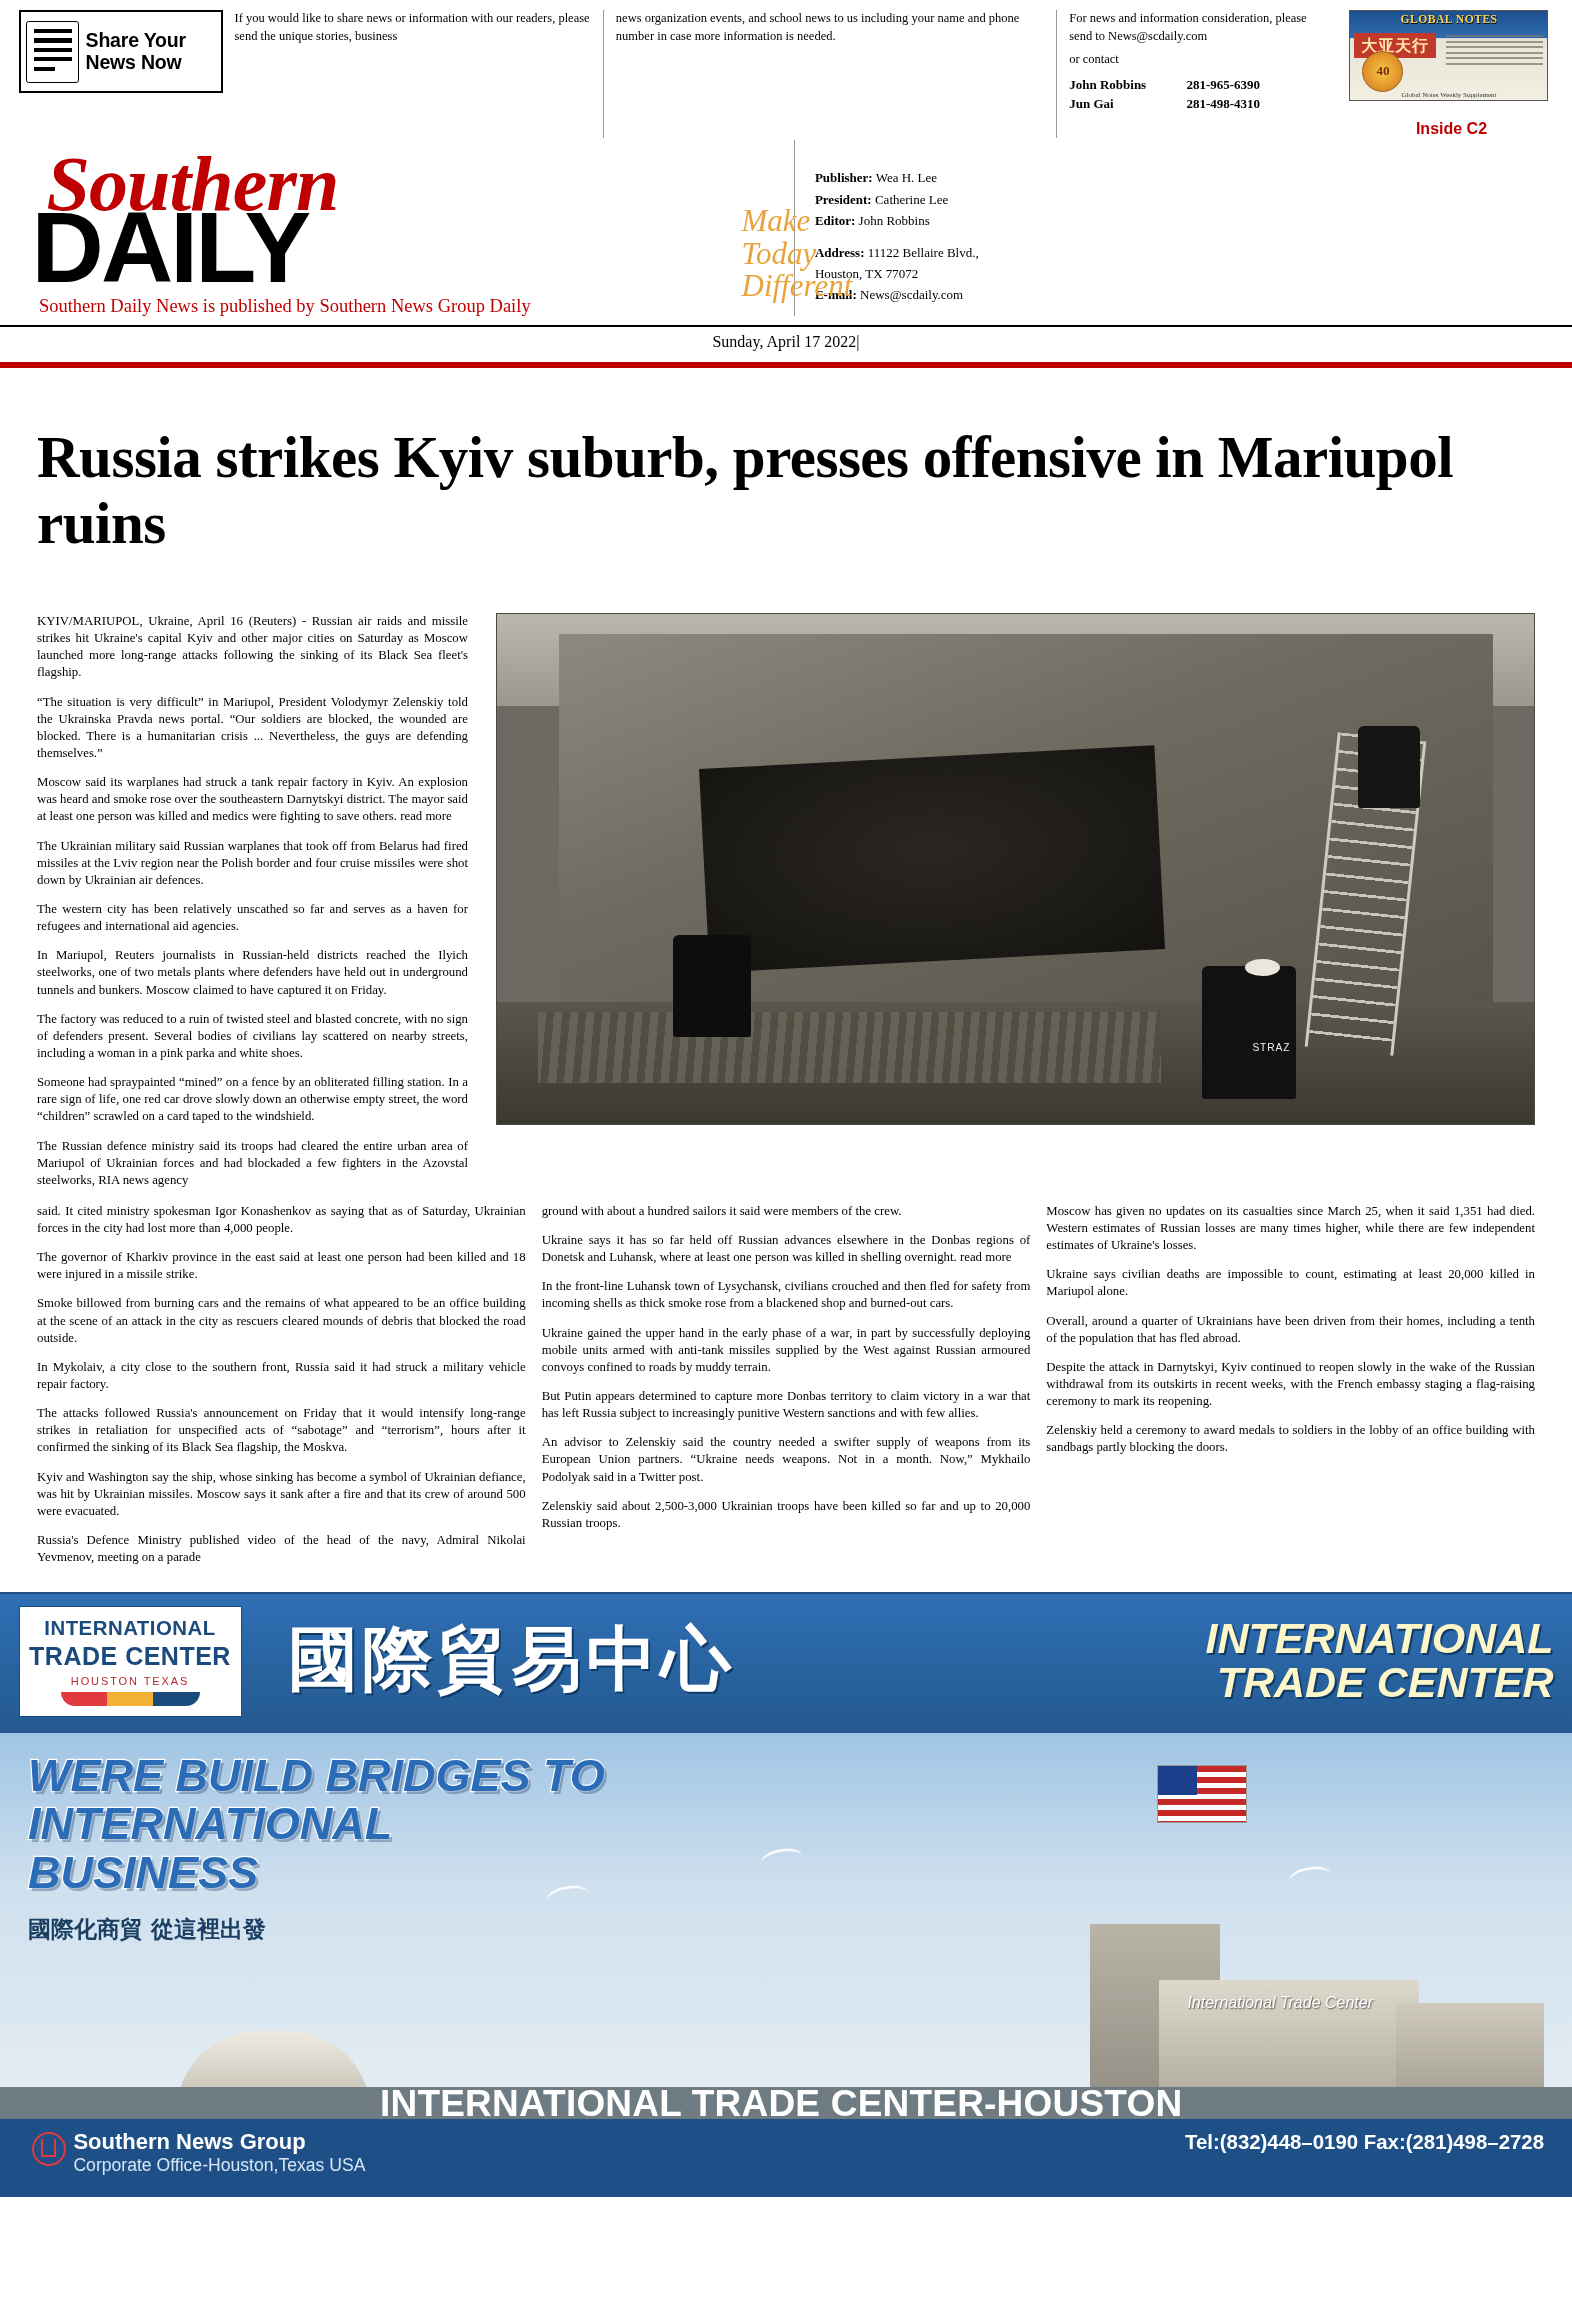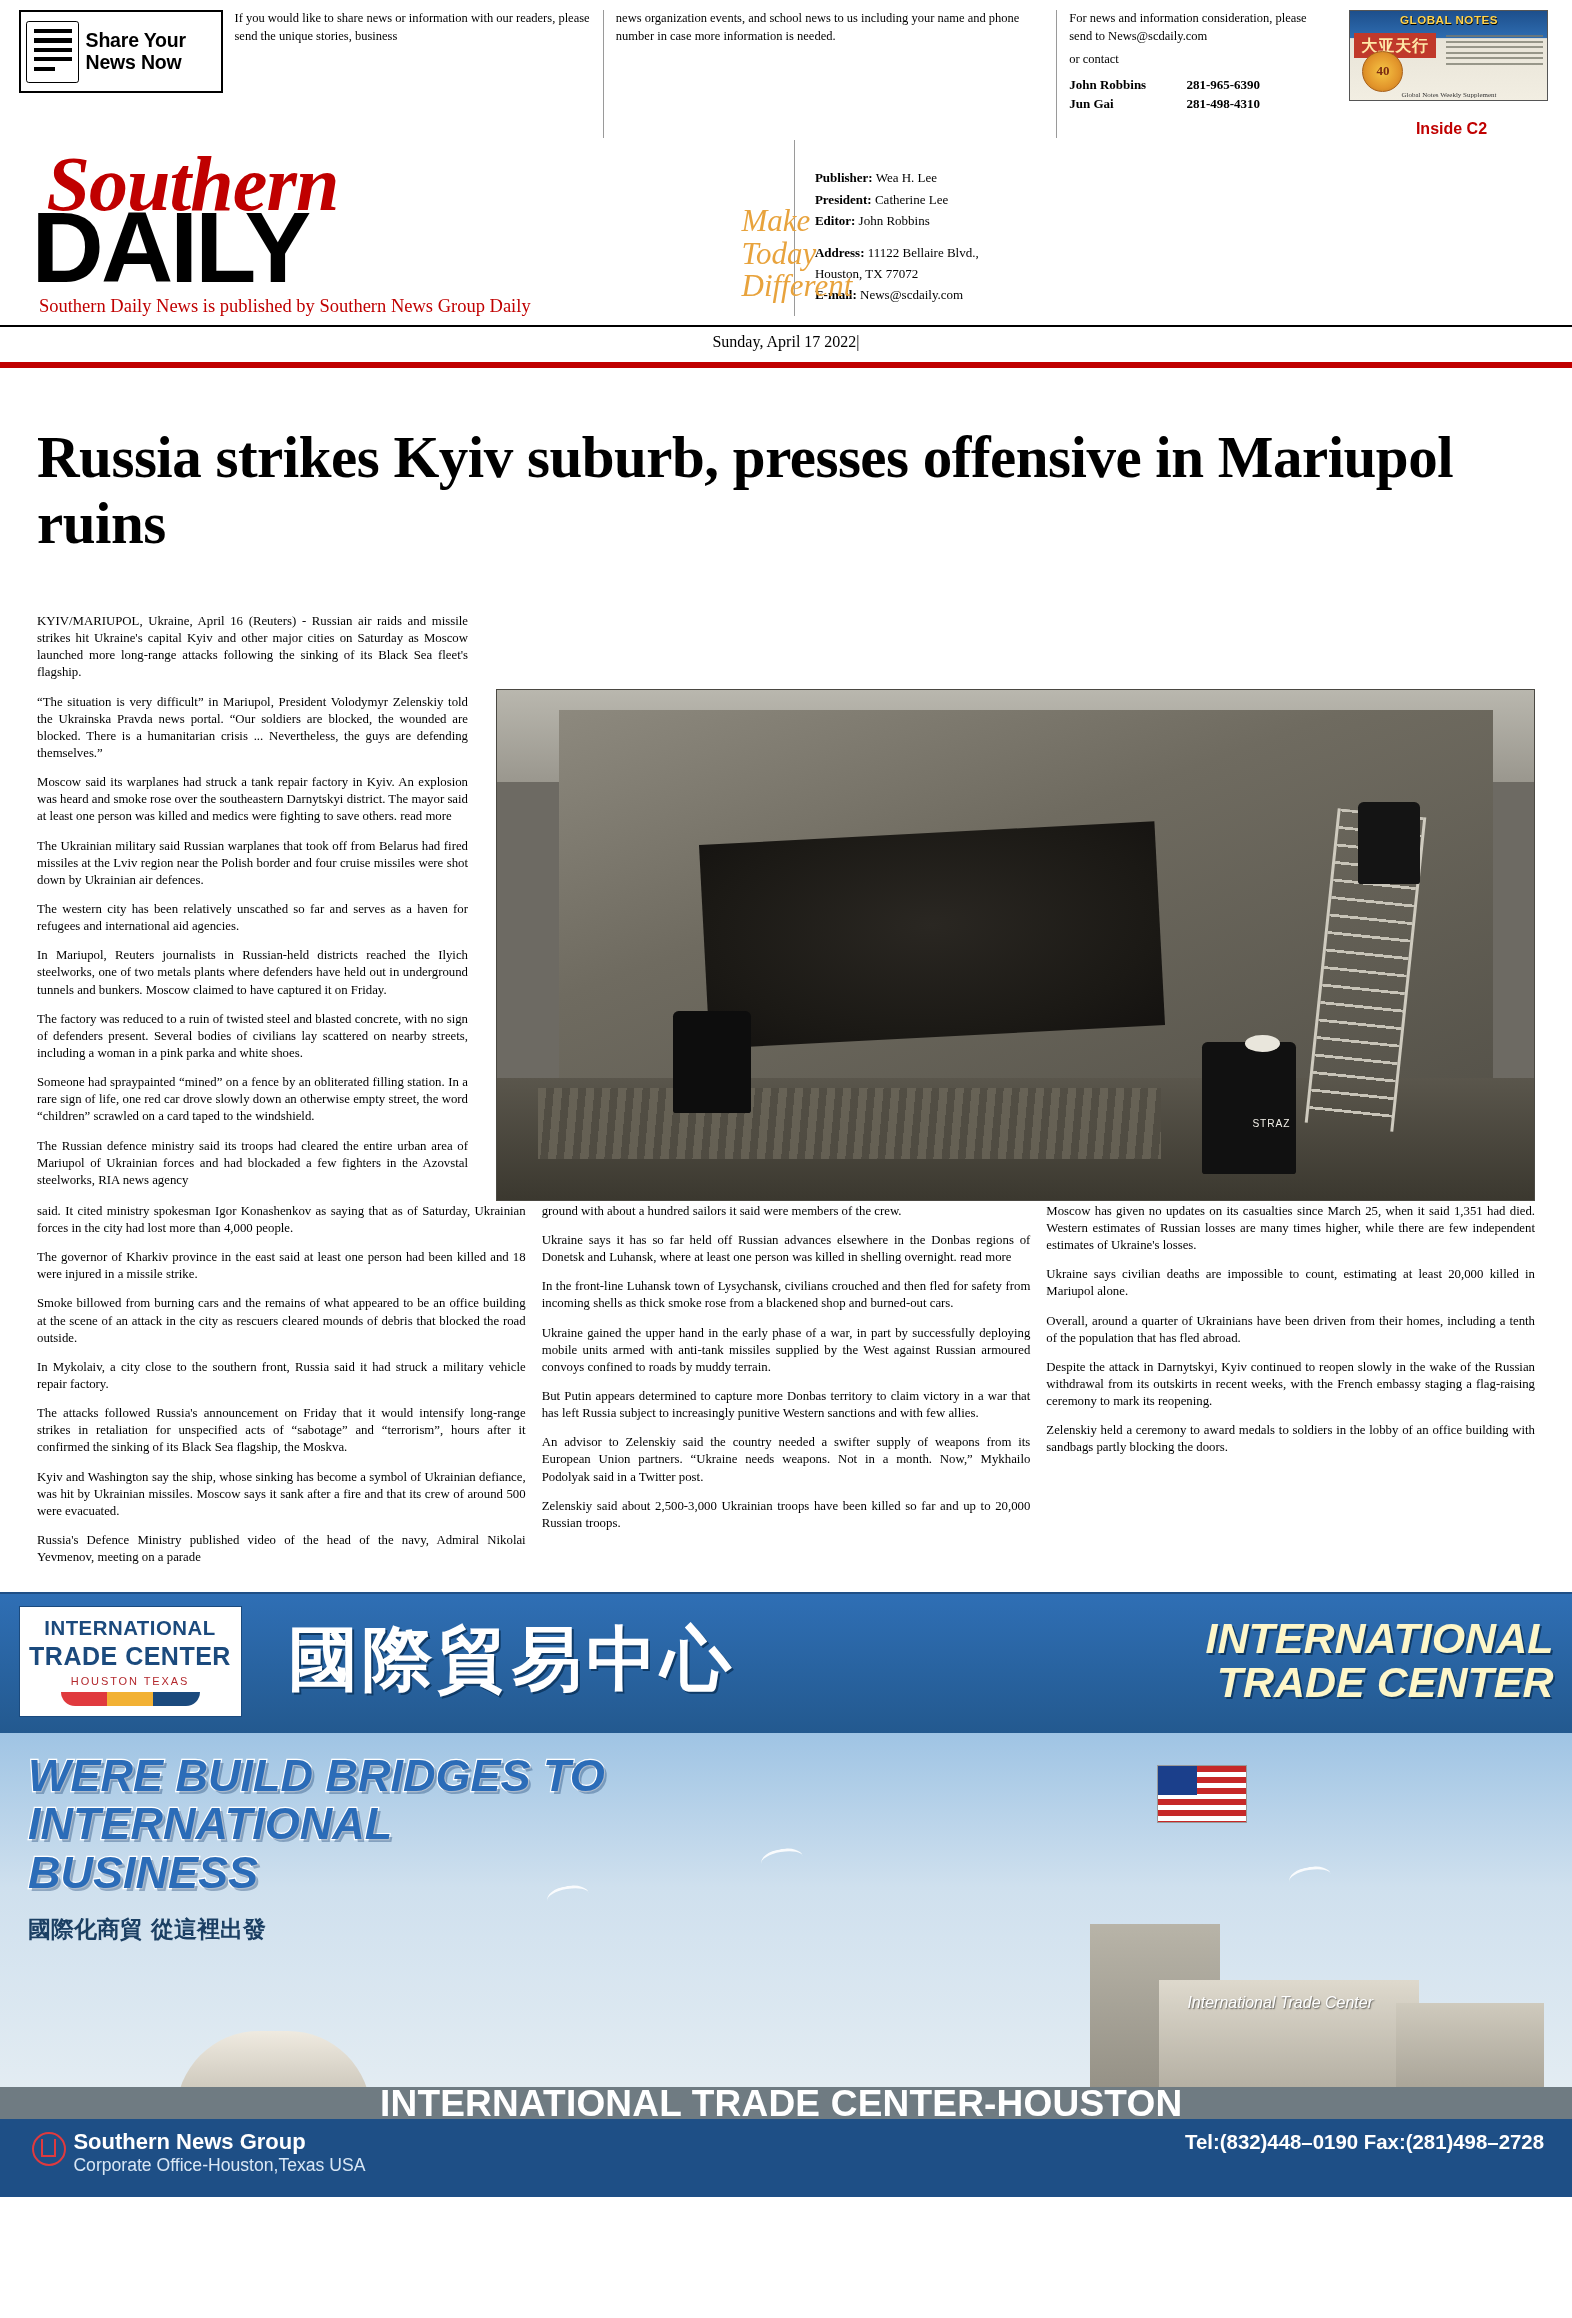--- a/index.html
+++ b/index.html
@@ -98,21 +98,21 @@
     background: linear-gradient(180deg,#1d4f8c 0%, #2e6cb0 30%, #e8e4d8 31%, #f2eee2 100%);
     position: relative;
     overflow: hidden;
     box-sizing: border-box;
   }
   .gn-title {
     position: absolute;
     top: 1.9px; left: 0; right: 0;
     text-align: center;
     color: #ffd34d;
-    font-family: Liberation Sans, sans-serif;
+    font-family: Liberation Serif, serif;
     font-weight: bold;
     font-size: 11.6px;
     letter-spacing: 0.5px;
     text-shadow: 0.5px 0.5px 0 #000;
   }
   .gn-red {
     position: absolute;
     top: 22px; left: 3.7px;
     width: 82px; height: 25px;
     background: #c0392b;
@@ -258,21 +258,21 @@
     letter-spacing: -0.5px;
   }
 
   
   .article {
     padding: 12px 37px 0 37px;
     box-sizing: border-box;
   }
   .art-top {
     display: flex;
-    align-items: flex-end;
+    align-items: flex-start;
     gap: 28px;
   }
   .col {
     font-size: 12.8px;
     line-height: 1.34;
     text-align: justify;
     hyphens: auto;
   }
   .col p { margin: 0 0 12px 0; }
   .col-1 { flex: 0 0 431px; width: 431px; }

